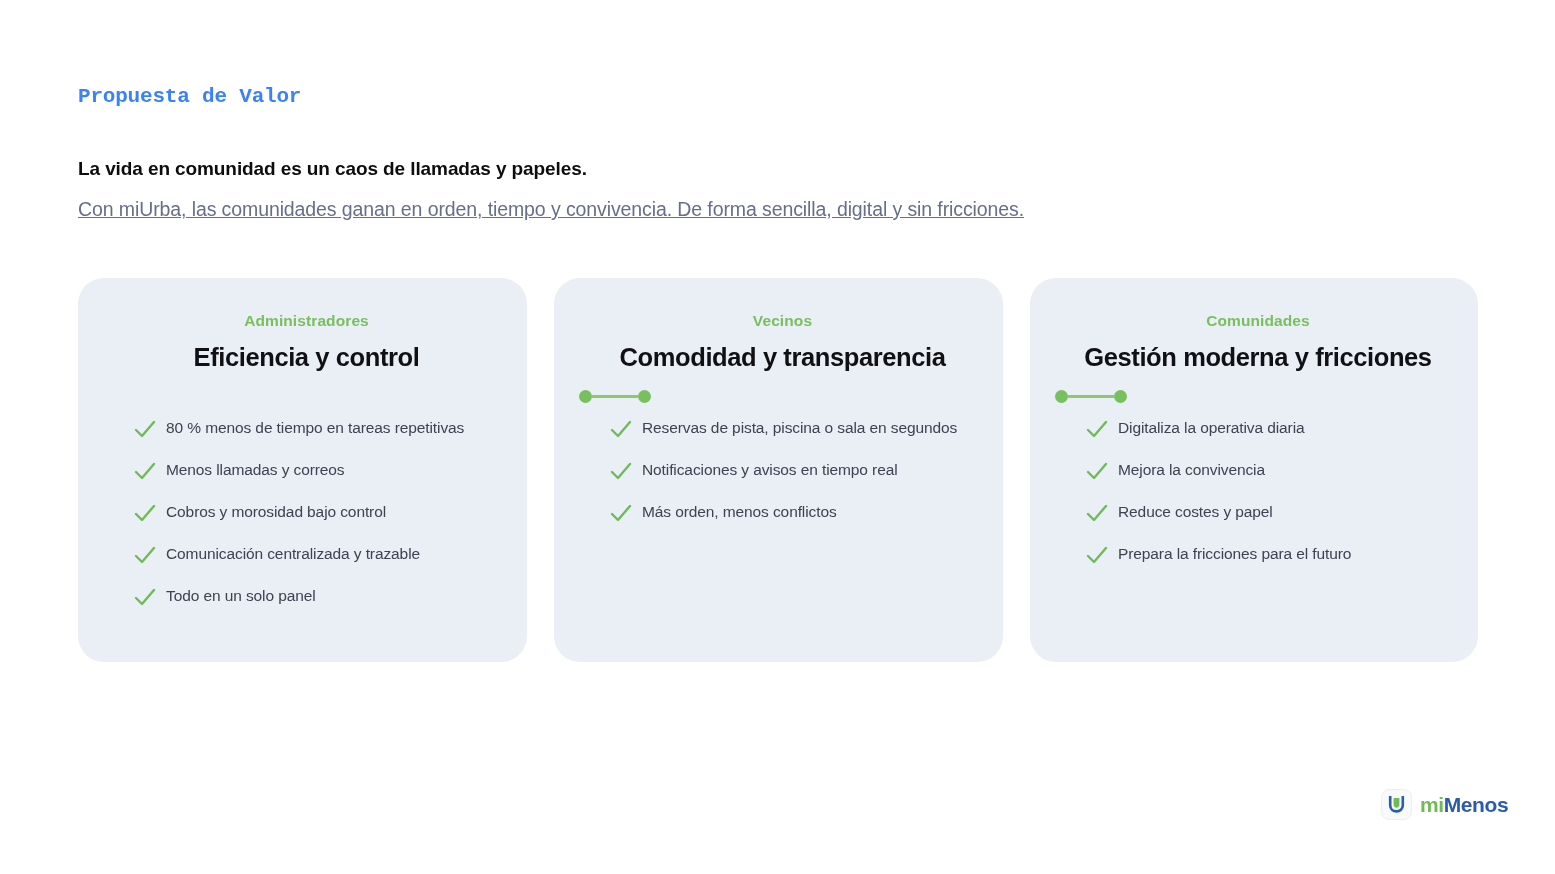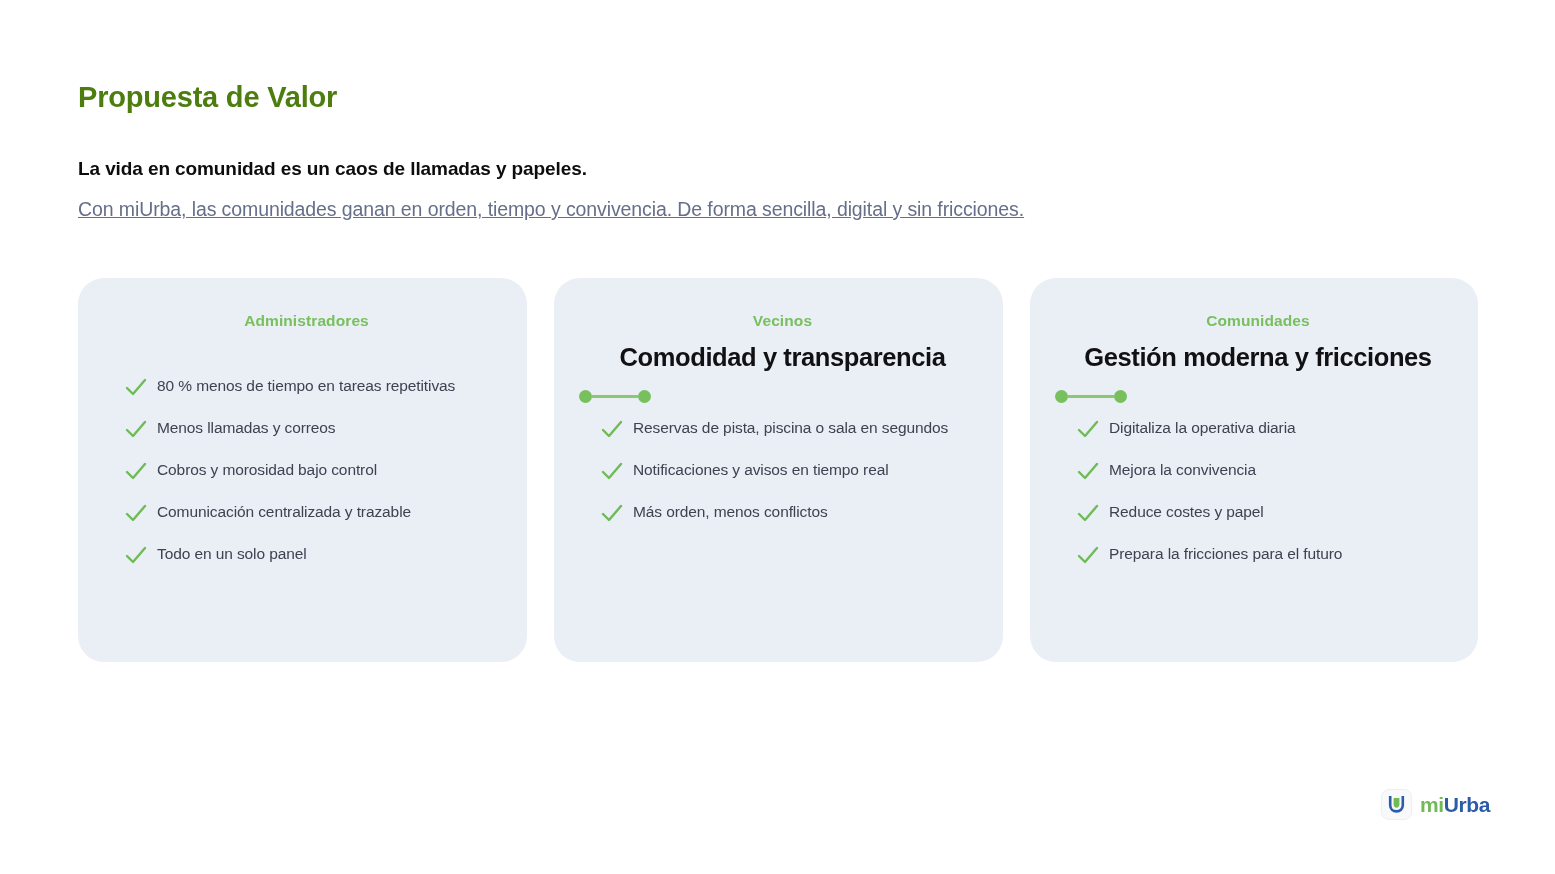--- a/index.html
+++ b/index.html
@@ -13,25 +13,26 @@
     font-family: "Liberation Sans", sans-serif;
     overflow: hidden;
     position: relative;
   }
 
   
   .page-title {
     position: absolute;
     left: 78px;
     top: 76px;
-    font-size: 29px;
-    font-weight: bold;
-    color: #4d7c0f;
+    font-size: 21px;
+    font-weight: bold;
+    color: #3b82f6;
     letter-spacing: -0.2px;
     line-height: 42px;
+    font-family: Liberation Mono, monospace;
   }
   .lead-bold {
     position: absolute;
     left: 78px;
     top: 155px;
     font-size: 19px;
     font-weight: bold;
     color: #0d0d0f;
     line-height: 28px;
     letter-spacing: -0.1px;
@@ -82,21 +83,21 @@
     font-size: 25.5px;
     font-weight: bold;
     color: #111114;
     line-height: 34px;
     letter-spacing: -0.4px;
     margin-top: 8px;
   }
 
   .bullets {
     list-style: none;
-    margin: 3px;
+    margin: 12px;
     padding: 0;
     margin-top: 44px;
   }
   .bullets li {
     display: flex;
     align-items: flex-start;
     margin-bottom: 22px;
     padding-left: 12px;
   }
   .check {
@@ -172,20 +173,21 @@
 <body>
 
 <div class="page-title">Propuesta de Valor</div>
 <div class="lead-bold">La vida en comunidad es un caos de llamadas y papeles.</div>
 <div class="lead-sub">Con miUrba, las comunidades ganan en orden, tiempo y convivencia. De forma sencilla, digital y sin fricciones.</div>
 
 <div class="cards">
 
   <div class="card card-1">
     <div class="eyebrow">Administradores</div>
+    <div class="card-title">Eficiencia y control</div>
     <ul class="bullets">
       <li>
         <span class="check">
           <svg width="22" height="20" viewBox="0 0 22 20">
               <path d="M2 11 L8 17 L20 3" fill="none" stroke="#6fbb57" stroke-width="2.4" stroke-linecap="round" stroke-linejoin="round"></path>
             </svg>
         </span>
         <span class="bullet-text">80 % menos de tiempo en tareas repetitivas</span>
       </li>
       <li>
@@ -306,15 +308,15 @@
 </div>
 
 <div class="logo">
   <span class="logo-mark">
     <svg width="21" height="21" viewBox="0 0 21 21">
       <path d="M4.2 3.2 L4.2 11.2 C4.2 14.9 7.0 17.4 10.5 17.4 C14.0 17.4 16.8 14.9 16.8 11.2 L16.8 3.2" fill="none" stroke="#2a5caa" stroke-width="2.6" stroke-linecap="square"></path>
       <path d="M7.6 4.0 L7.6 10.6 C7.6 12.5 8.9 13.7 10.5 13.7 C12.1 13.7 13.4 12.5 13.4 10.6 L13.4 4.0 Z" fill="#6fbb57"></path>
     </svg>
   </span>
   <span class="logo-text">
-    <span class="logo-mi">mi</span><span class="logo-urba">Urba</span>
+    <span class="logo-mi">mi</span><span class="logo-urba">Menos</span>
   </span>
 </div>
 
 </body></html>

